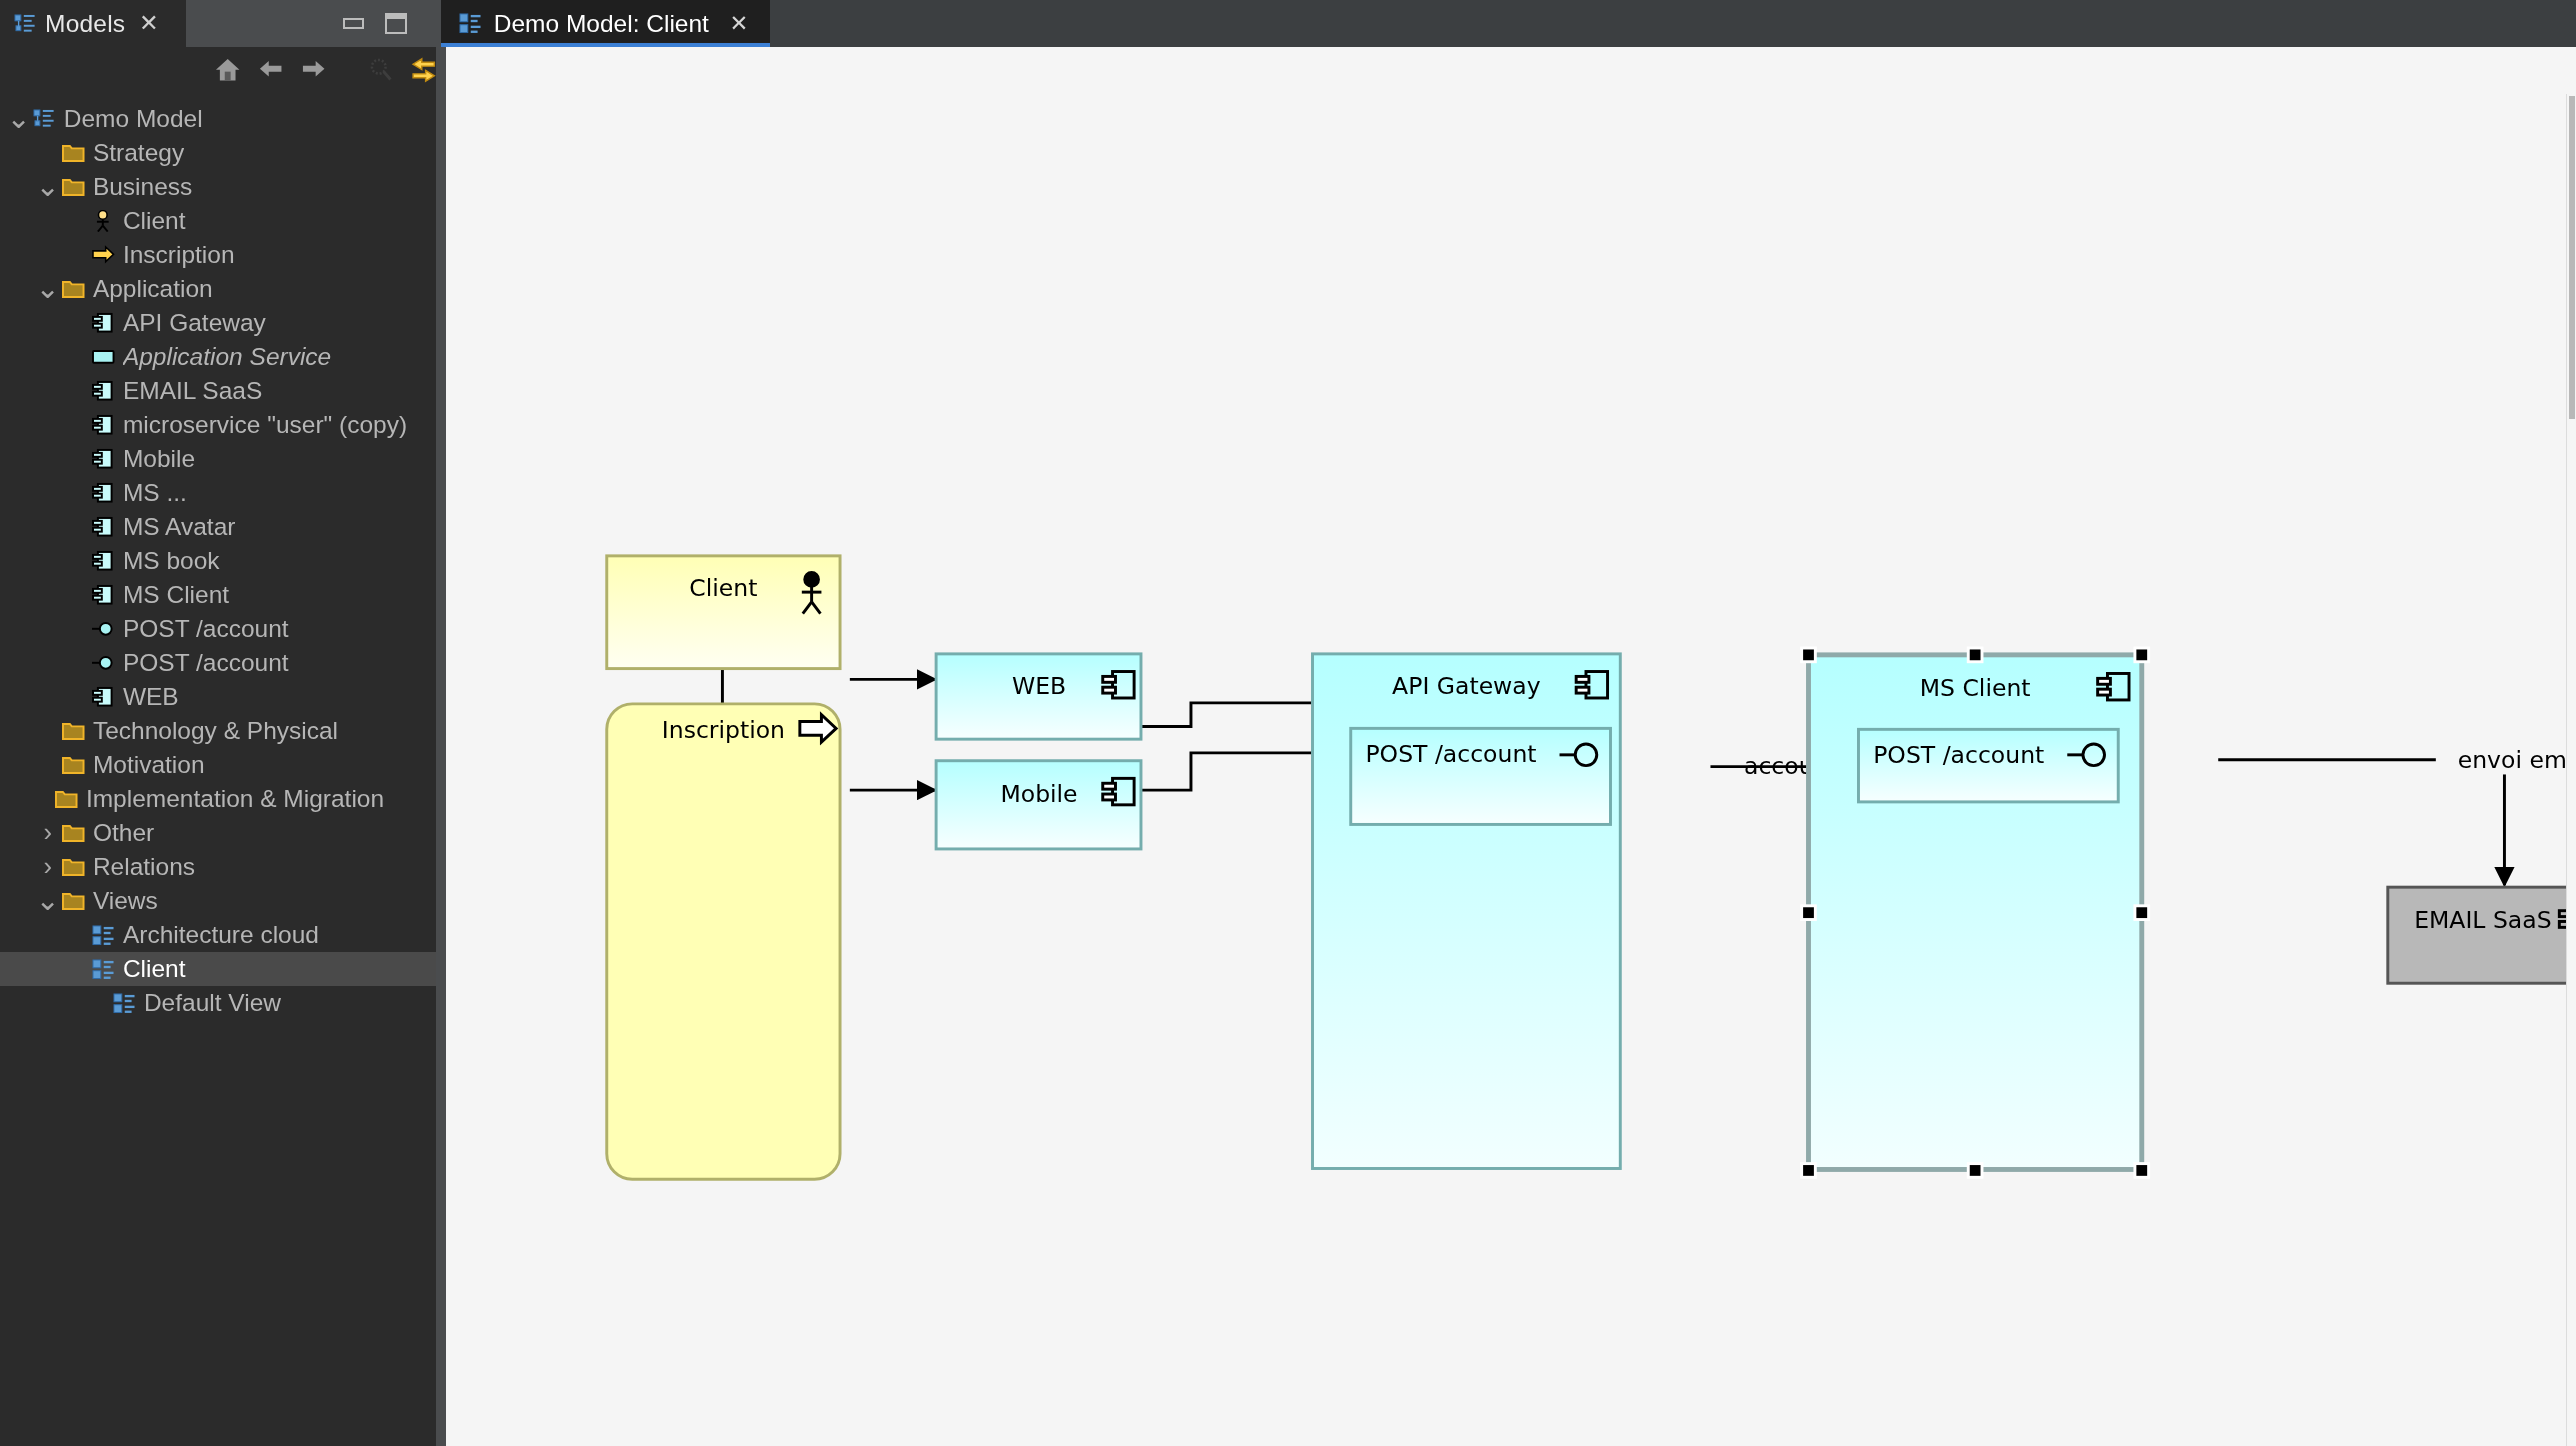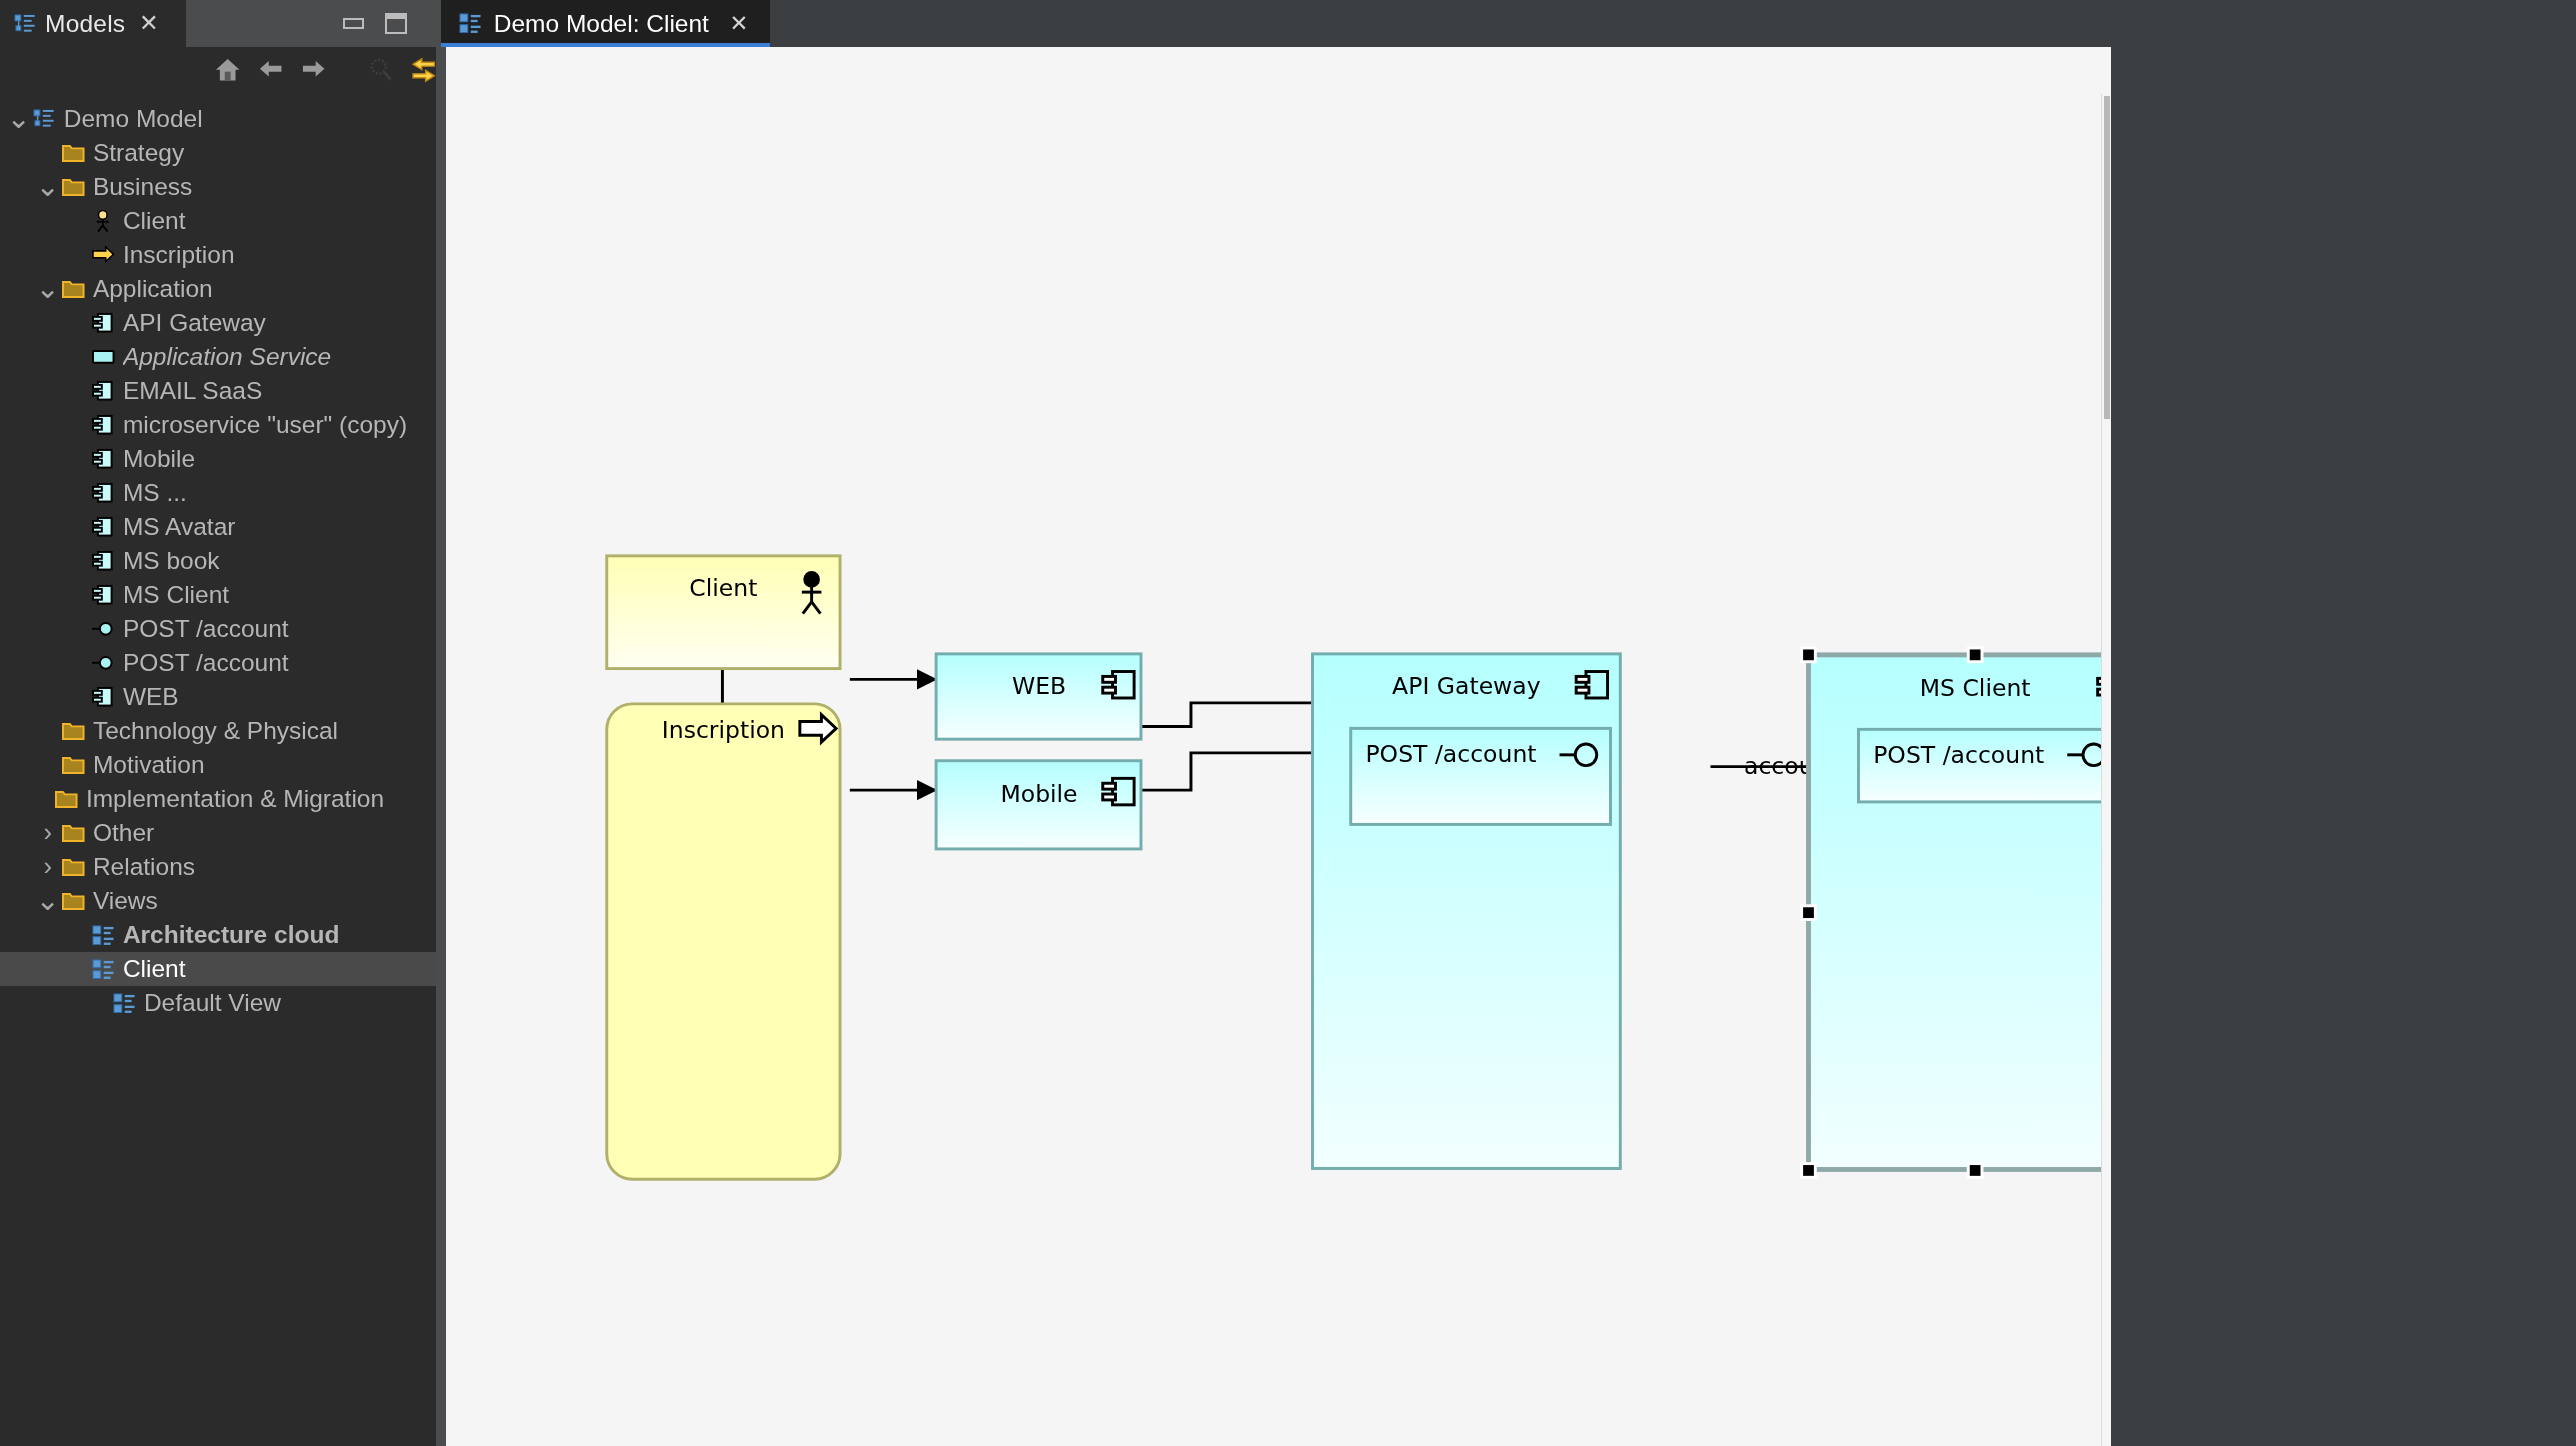--- a/index.html
+++ b/index.html
@@ -4,21 +4,21 @@
 <style>
   * { box-sizing: border-box; }
   html, body {
     margin: 0; padding: 0;
     width: 2576px; height: 1447px;
     overflow: hidden;
     background: #3c3f41;
     font-family: "Liberation Sans", sans-serif;
   }
 
-  #app { position: relative; width: 2111px; height: 1447px; border-radius: 6px; }
+  #app { position: relative; width: 2576px; height: 1447px; border-radius: 6px; }
 
   
   .models-tab {
     position: absolute; left: 0; top: 0;
     width: 186px; height: 47px;
     background: #2b2b2b;
     display: flex; align-items: center;
     padding-left: 13.7px;
     gap: 9.8px;
   }
@@ -471,21 +471,21 @@
         </div>
         <div class="trow" style="padding-left: 35px;">
           <span class="twist" style="font-size: 29px; line-height: 7.8px;">⌄</span>
           <span class="tico" style="display: inline-flex;">
             <svg width="23.5" height="22.5" viewBox="0 0 24 23">
               <path d="M1 4 h7 l2 2.5 h12 v13 h-21 z" fill="#a88420" stroke="#f0b429" stroke-width="2"></path>
             </svg>
           </span>
           <span class="tlabel">Views</span>
         </div>
-        <div class="trow" style="padding-left: 65px; font-weight: bold;">
+        <div class="trow" style="padding-left: 65px;">
           <span class="twist"></span>
           <span class="tico" style="display: inline-flex;">
             <svg width="22.5" height="22.5" viewBox="0 0 23 23">
               <rect x="1" y="2" width="8" height="8" fill="#5a9bd5" stroke="#2f6ba8"></rect>
               <rect x="1" y="13" width="8" height="8" fill="#5a9bd5" stroke="#2f6ba8"></rect>
               <rect x="12" y="3" width="10" height="2.4" fill="#5a9bd5"></rect>
               <rect x="12" y="8" width="7" height="2.4" fill="#5a9bd5"></rect>
               <rect x="12" y="14" width="10" height="2.4" fill="#5a9bd5"></rect>
               <rect x="12" y="19" width="7" height="2.4" fill="#5a9bd5"></rect>
             </svg>

